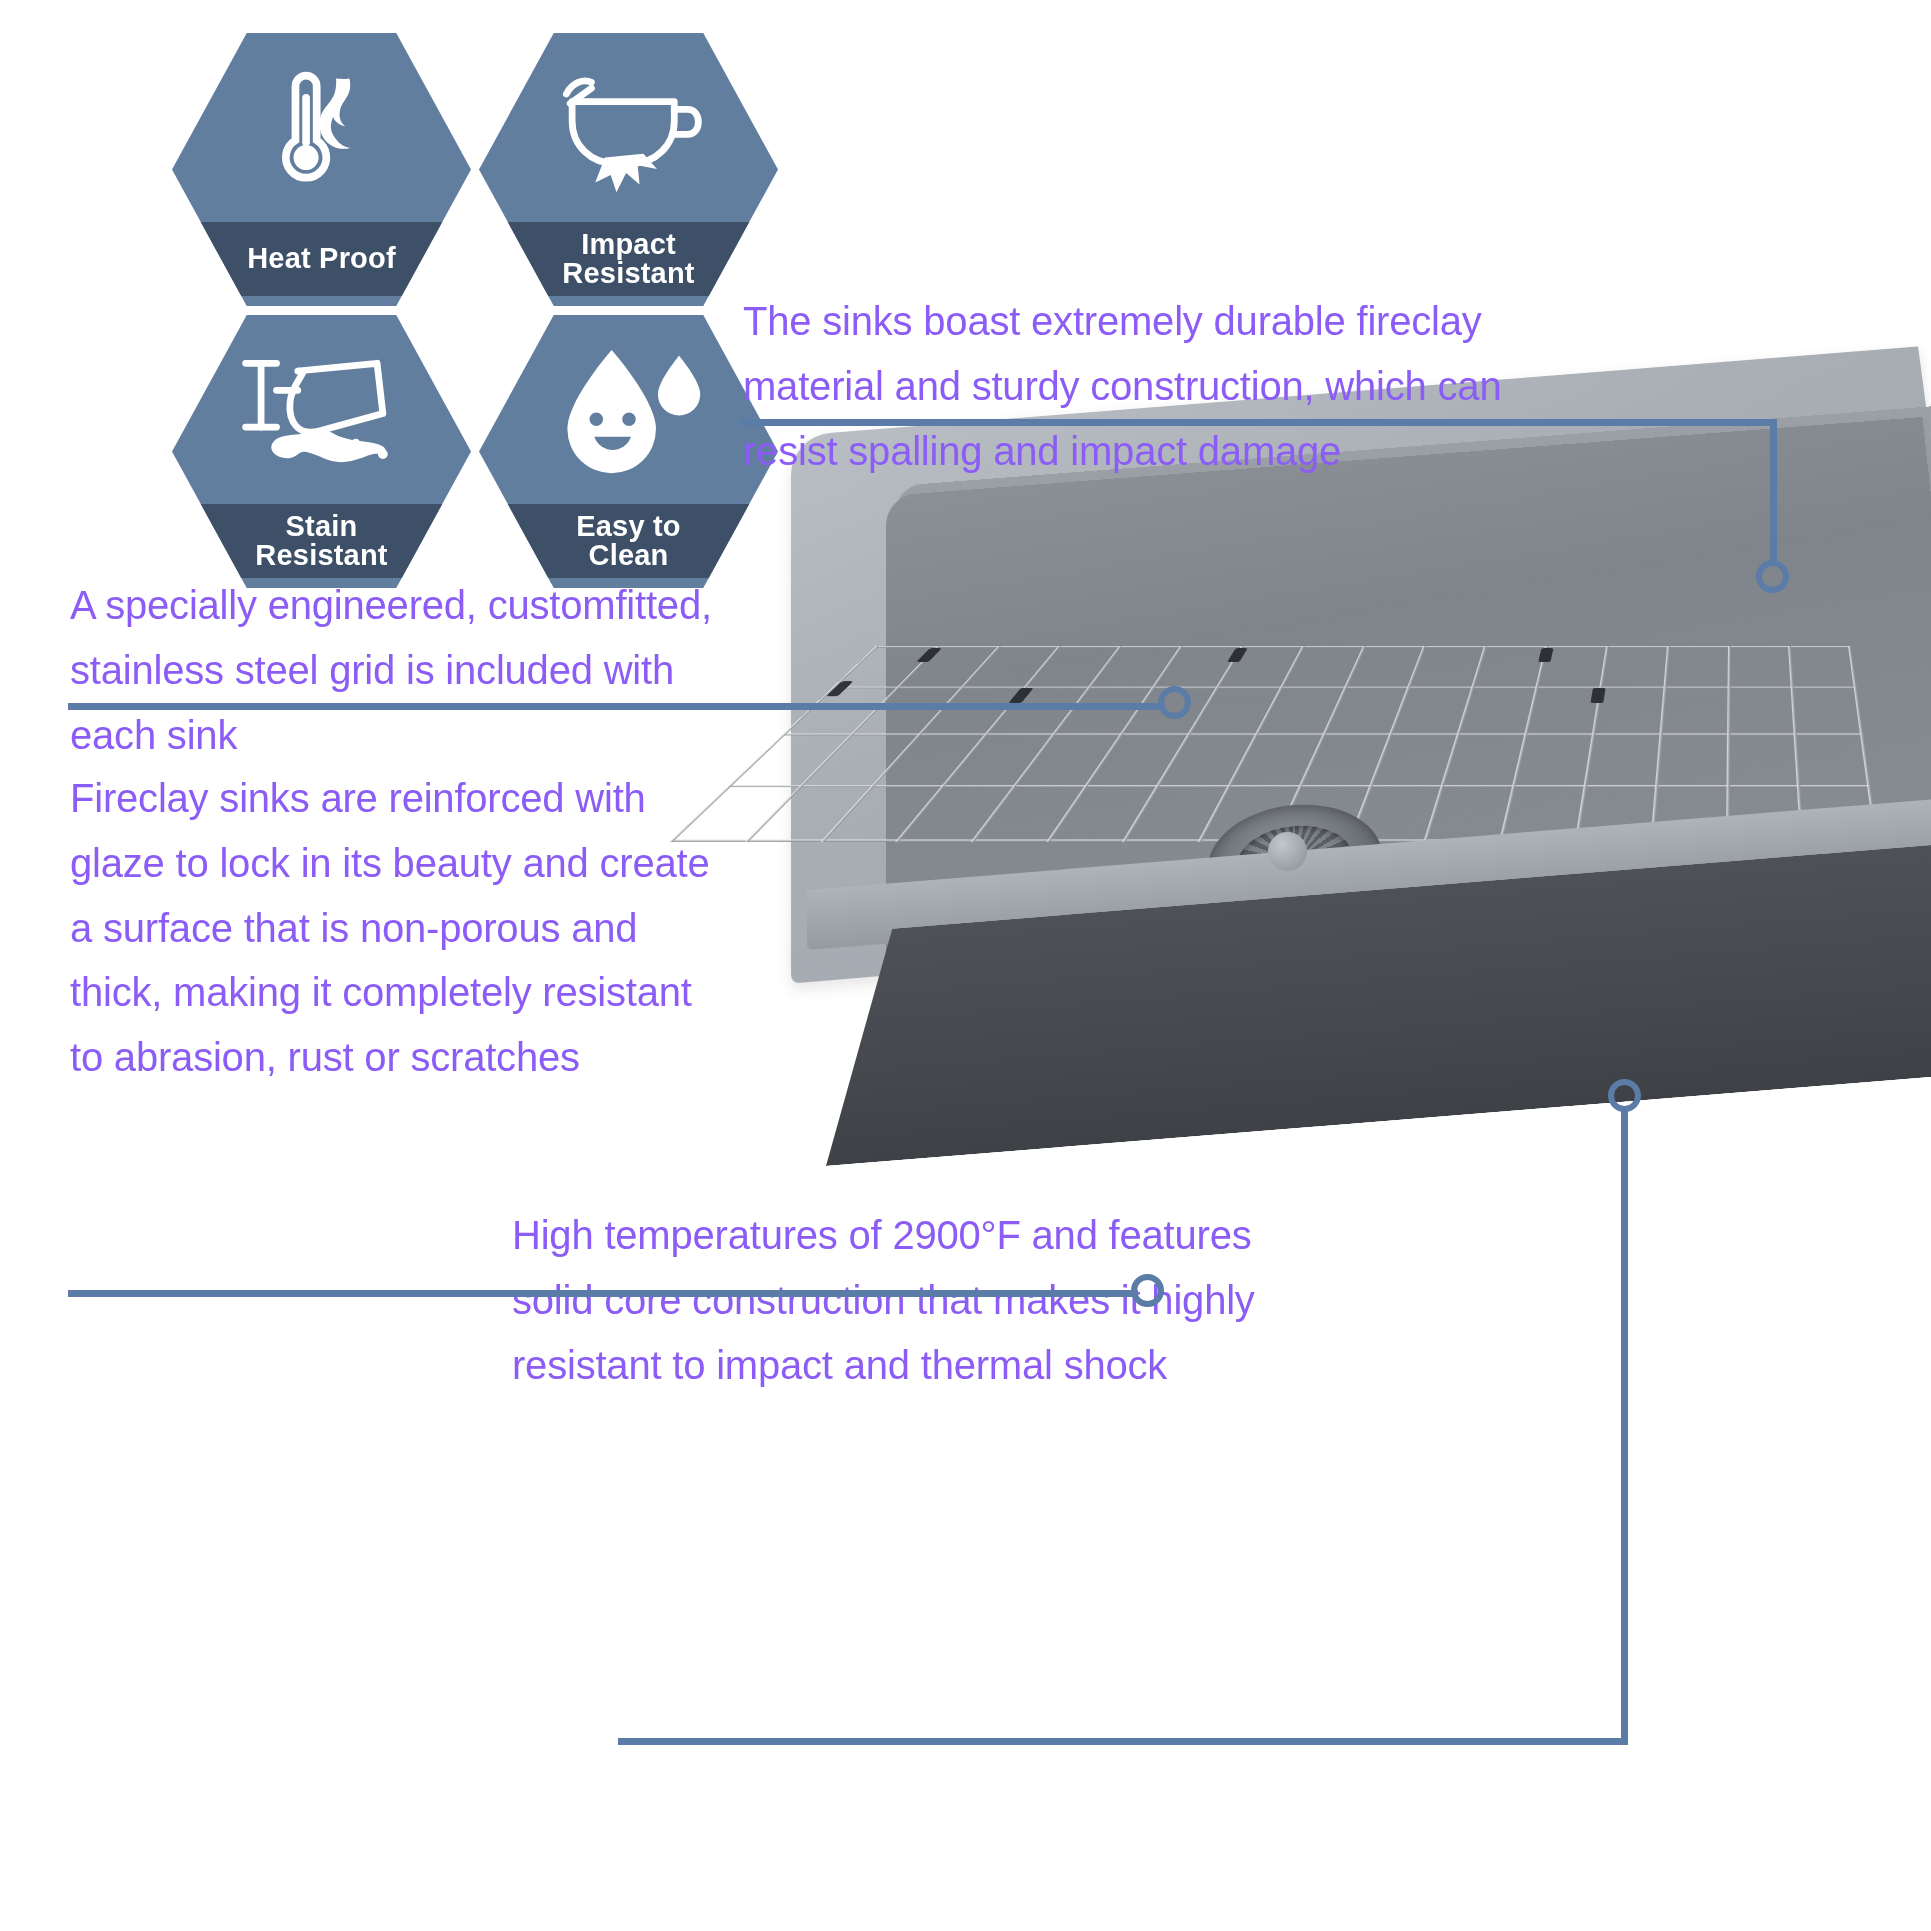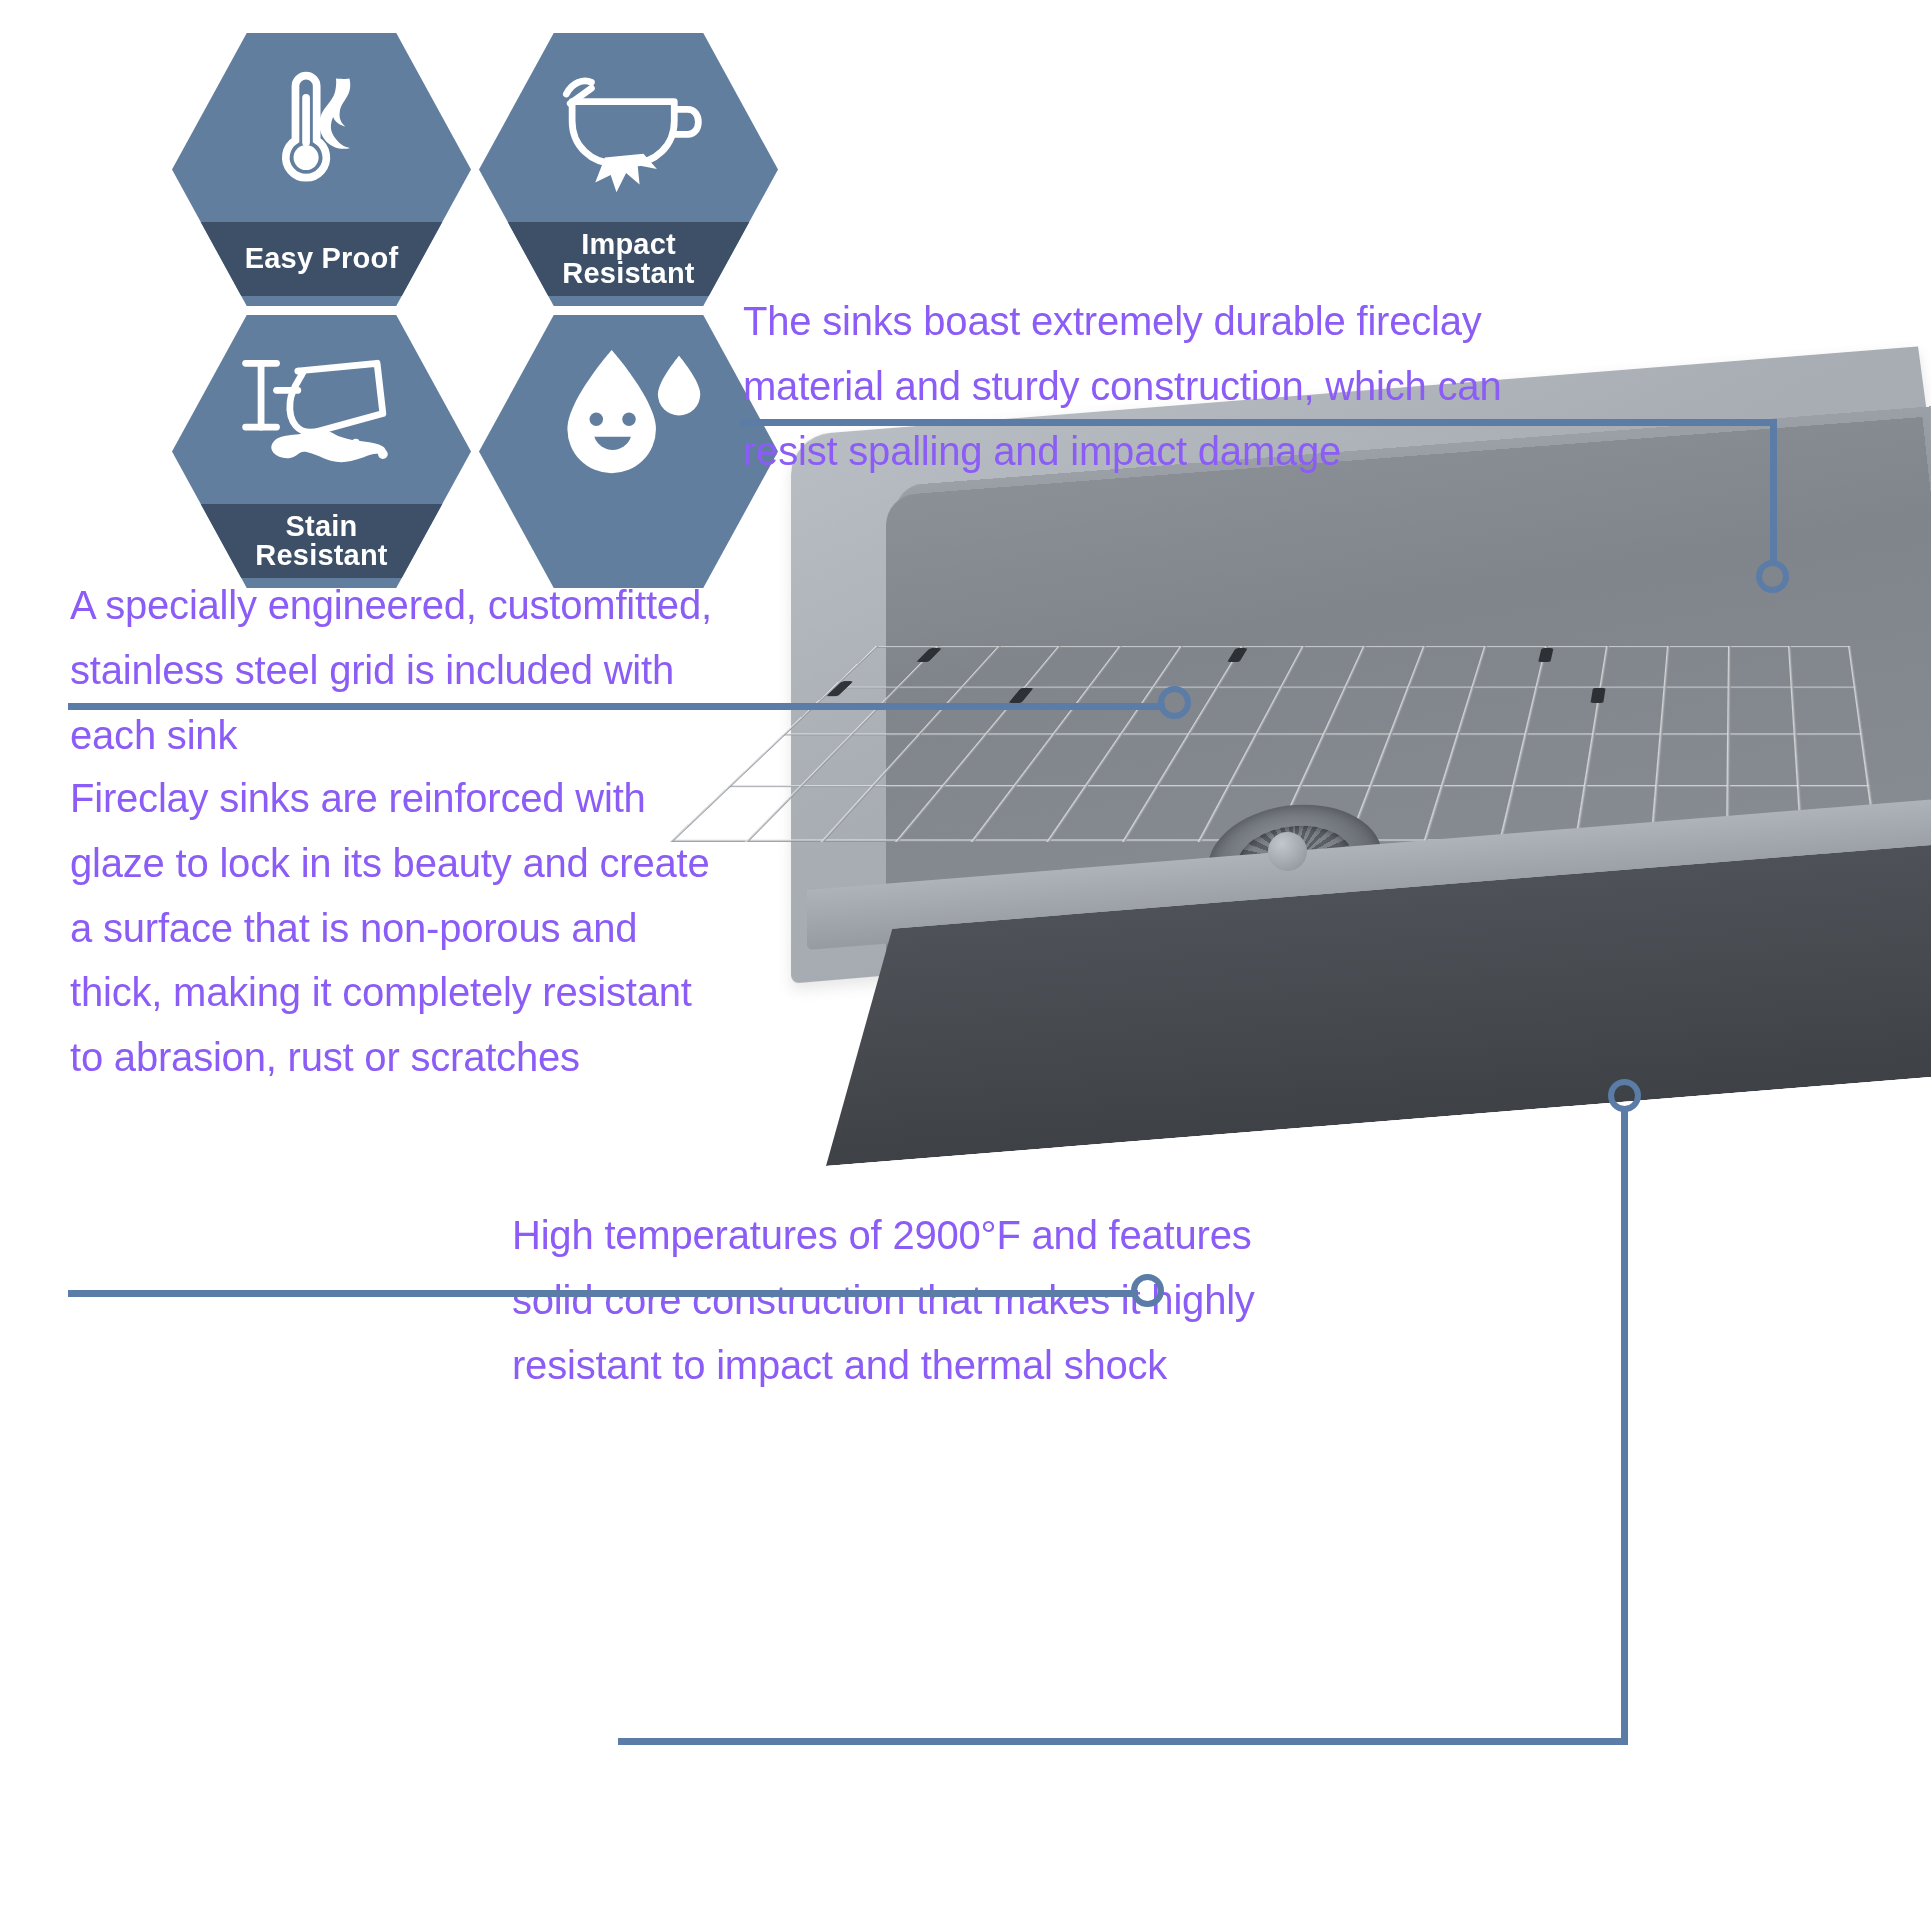--- a/index.html
+++ b/index.html
@@ -218,21 +218,21 @@
       <svg width="145" height="135" viewBox="0 0 150 140" aria-hidden="true">
         <g fill="none" stroke="#fff" stroke-width="8">
           <path d="M48 22a11 11 0 0 1 22 0v56a21 21 0 1 1-22 0z"></path>
         </g>
         <rect x="55" y="30" width="8" height="54" rx="4" fill="#fff"></rect>
         <circle cx="59" cy="96" r="13" fill="#fff"></circle>
         <path d="M104 14c4 18-8 22-10 34-2 11 6 16 6 16s-10-2-13-10c-5 12-1 18 4 24 5 7 14 8 14 8-16 4-30-6-32-22-2-17 13-24 16-36 2-8 1-14 1-14s10 1 14 0z" fill="#fff"></path>
       </svg>
     </div>
     <div class="hex-band">
-      <span class="hex-label">Easy Proof</span>
+      <span class="hex-label">Heat Proof</span>
     </div>
   </div>
 
   <div class="hex pos-tr">
     <div class="hex-icon">
       <svg width="159" height="135" viewBox="0 0 165 140" aria-hidden="true">
         <g fill="none" stroke="#fff" stroke-width="7" stroke-linejoin="round" stroke-linecap="round">
           <path d="M24 38h106v20c0 26-20 44-44 44H68c-24 0-44-18-44-44V38z"></path>
           <path d="M18 30c6-12 18-16 26-12"></path>
           <path d="M130 46h14c7 0 11 6 11 13s-4 13-11 13h-14"></path>
@@ -270,20 +270,24 @@
 
   <div class="hex pos-br">
     <div class="hex-icon">
       <svg width="154" height="145" viewBox="0 0 160 150" aria-hidden="true">
         <path d="M62 8C62 8 16 60 16 90a46 46 0 0 0 92 0C108 60 62 8 62 8z" fill="#fff"></path>
         <circle cx="46" cy="80" r="7" fill="#627e9e"></circle>
         <circle cx="80" cy="80" r="7" fill="#627e9e"></circle>
         <path d="M44 98a20 20 0 0 0 38 0z" fill="#627e9e"></path>
         <path d="M132 14c0 0-22 26-22 40a22 22 0 0 0 44 0c0-14-22-40-22-40z" fill="#fff"></path>
       </svg>
+    </div>
+    <div class="hex-band">
+      <span class="hex-label">Easy to
+Clean</span>
     </div>
   </div>
 </div>
 
 <div id="sink-photo">
   <div class="sink-rim"></div>
   <div class="sink-back-wall"></div>
   <div class="sink-basin"></div>
 
   <div class="grid-wrap">

